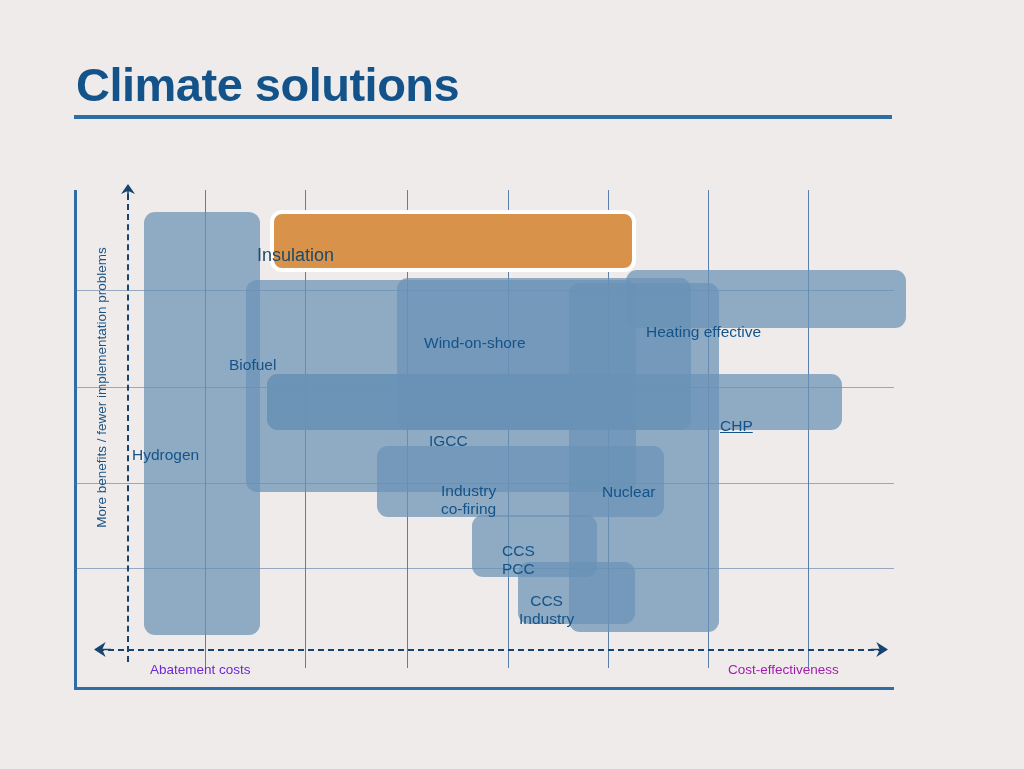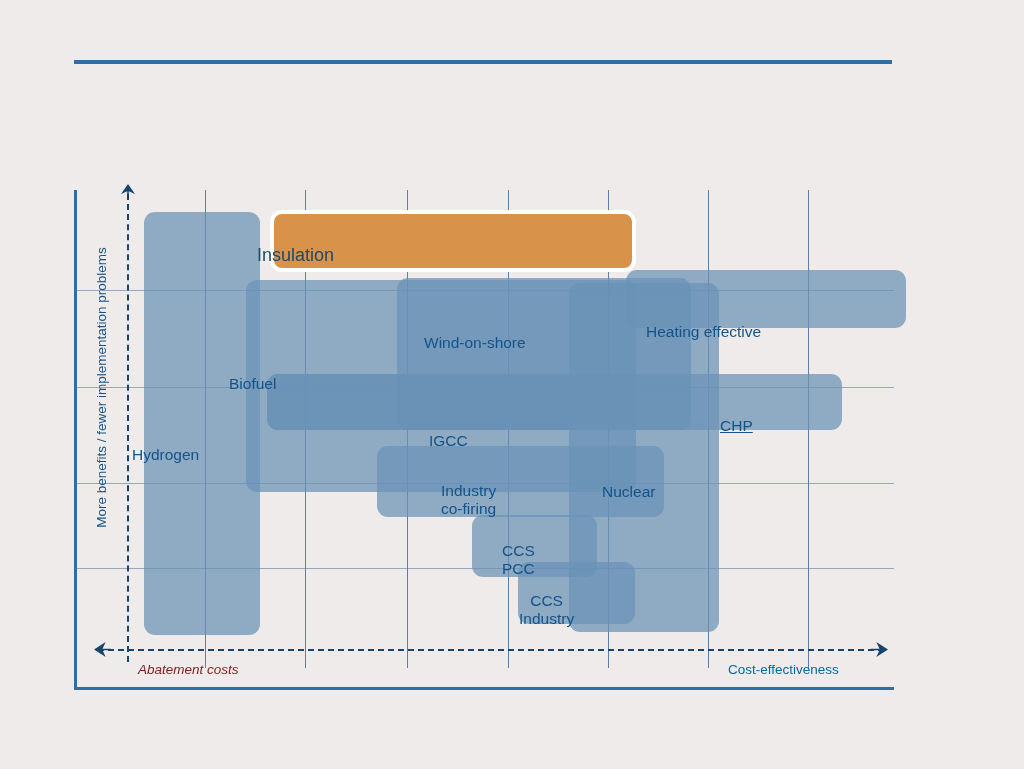--- a/index.html
+++ b/index.html
@@ -148,33 +148,32 @@
   }
   #xarrow-right {
     position: absolute;
     left: 797px;
     top: 451px;
     width: 17px;
     height: 17px;
   }
   #xlabel-left {
     position: absolute;
-    left: 64px;
+    left: 76px;
     top: 472px;
     font-size: 13.5px;
-    color: #7f1d1d;
+    color: #6d28d9;
     white-space: nowrap;
-    font-style: italic;
   }
   #xlabel-right {
     position: absolute;
     left: 654px;
     top: 472px;
     font-size: 13.5px;
-    color: #0369a1;
+    color: #a21caf;
     white-space: nowrap;
   }
 
   
   .box {
     position: absolute;
     border-radius: 11px;
     box-sizing: border-box;
     display: flex;
     align-items: center;
@@ -199,20 +198,21 @@
     pointer-events: none;
     position: relative;
     z-index: 2;
     margin-top: 24px;
   }
 </style>
 </head>
 <body>
 
 <div id="header">
+  <h1 id="main-title">Climate solutions</h1>
   <div id="title-rule"></div>
   <div id="subtitle-rule"></div>
 </div>
 
 <div id="chart">
 
   <div id="frame-left"></div>
   <div id="frame-bottom"></div>
 
   <div id="plot">
@@ -238,21 +238,21 @@
         <div class="box blue" style="left: 323px; top: 88px; width: 294px; height: 152px;"></div>
         <div class="box blue" style="left: 552px; top: 80px; width: 280px; height: 58px;"></div>
         <div class="box blue" style="left: 193px; top: 184px; width: 351px; height: 56px;"></div>
         <div class="box blue" style="left: 193px; top: 184px; width: 575px; height: 56px;"></div>
         <div class="box blue" style="left: 303px; top: 256px; width: 287px; height: 71px;"></div>
         <div class="box blue" style="left: 495px; top: 93px; width: 150px; height: 349px;"></div>
         <div class="box blue" style="left: 398px; top: 325px; width: 125px; height: 62px;"></div>
         <div class="box blue" style="left: 444px; top: 372px; width: 117px; height: 62px;"></div>
         <div class="box-label" style="position: absolute; left: 58px; top: 232px; width: auto; z-index: 30;">Hydrogen</div>
         <div class="box-label" style="position: absolute; left: 183px; top: 31px; width: auto; z-index: 50; font-size: 18px; color: rgb(27, 74, 107);">Insulation</div>
-        <div class="box-label" style="position: absolute; left: 155px; top: 161px; width: auto; z-index: 30;">Biofuel</div>
+        <div class="box-label" style="position: absolute; left: 155px; top: 142px; width: auto; z-index: 30;">Biofuel</div>
         <div class="box-label" style="position: absolute; left: 350px; top: 120px; width: auto; z-index: 30; text-align: right;">Wind-on-shore</div>
         <div class="box-label" style="position: absolute; left: 572px; top: 109px; width: auto; z-index: 30;">Heating effective</div>
         <div class="box-label" style="position: absolute; left: 355px; top: 218px; width: auto; z-index: 30;">IGCC</div>
         <div class="box-label" style="position: absolute; left: 646px; top: 203px; width: auto; z-index: 30; text-decoration: underline;">CHP</div>
         <div class="box-label" style="position: absolute; left: 367px; top: 268px; width: auto; z-index: 30;">Industry
 co-firing</div>
         <div class="box-label" style="position: absolute; left: 528px; top: 269px; width: auto; z-index: 30;">Nuclear</div>
         <div class="box-label" style="position: absolute; left: 428px; top: 328px; width: auto; z-index: 30;">CCS
 PCC</div>
         <div class="box-label" style="position: absolute; left: 445px; top: 378px; width: auto; z-index: 30;">CCS

